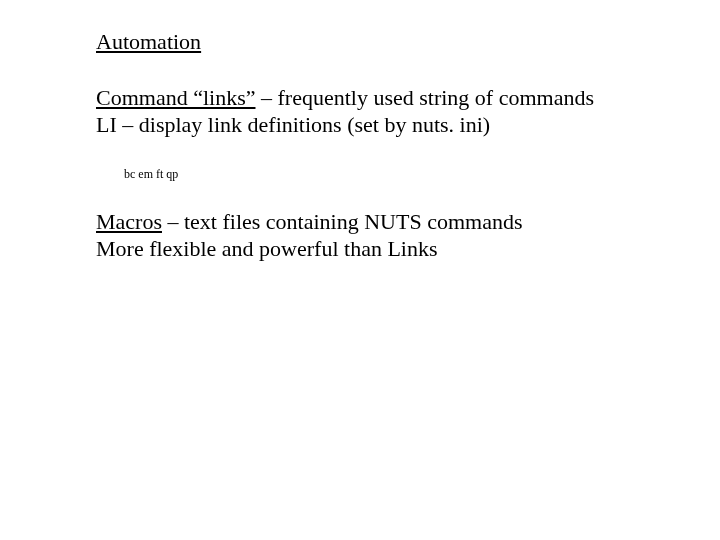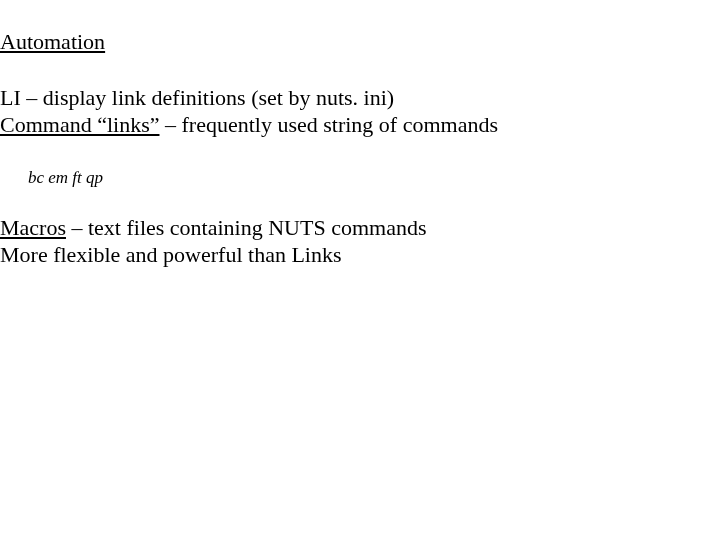--- a/index.html
+++ b/index.html
@@ -7,56 +7,56 @@
       padding: 0;
       width: 720px;
       height: 540px;
       background: #ffffff;
       font-family: "Times New Roman", Times, serif;
       font-size: 22px;
       color: #000000;
     }
     .content {
       padding-top: 28px;
+      padding-left: 96px;
       padding-right: 40px;
       line-height: 1.25;
     }
     .underline {
       text-decoration: underline;
     }
     .block {
       margin-bottom: 26px;
     }
     .heading {
       margin-bottom: 28px;
     }
     .example-code {
-      font-size: 17px;
+      font-size: 12px;
       padding-left: 28px;
       padding-top: 2px;
-      font-style: italic;
     }
     .example-block {
       margin-bottom: 26px;
     }
   </style>
 </head>
 <body>
 
 <div class="content">
 
   <div class="heading">
     <span class="underline">Automation</span>
   </div>
 
   <div class="block">
-    <div>LI – display link definitions (set by nuts. ini)</div>
     <div>
       <span class="underline">Command “links”</span><span> – frequently used string of commands</span>
     </div>
+    <div>LI – display link definitions (set by nuts. ini)</div>
   </div>
 
   <div class="example-block">
     <div class="example-code">bc em ft qp</div>
   </div>
 
   <div class="block">
     <div>
       <span class="underline">Macros</span><span> – text files containing NUTS commands</span>
     </div>

